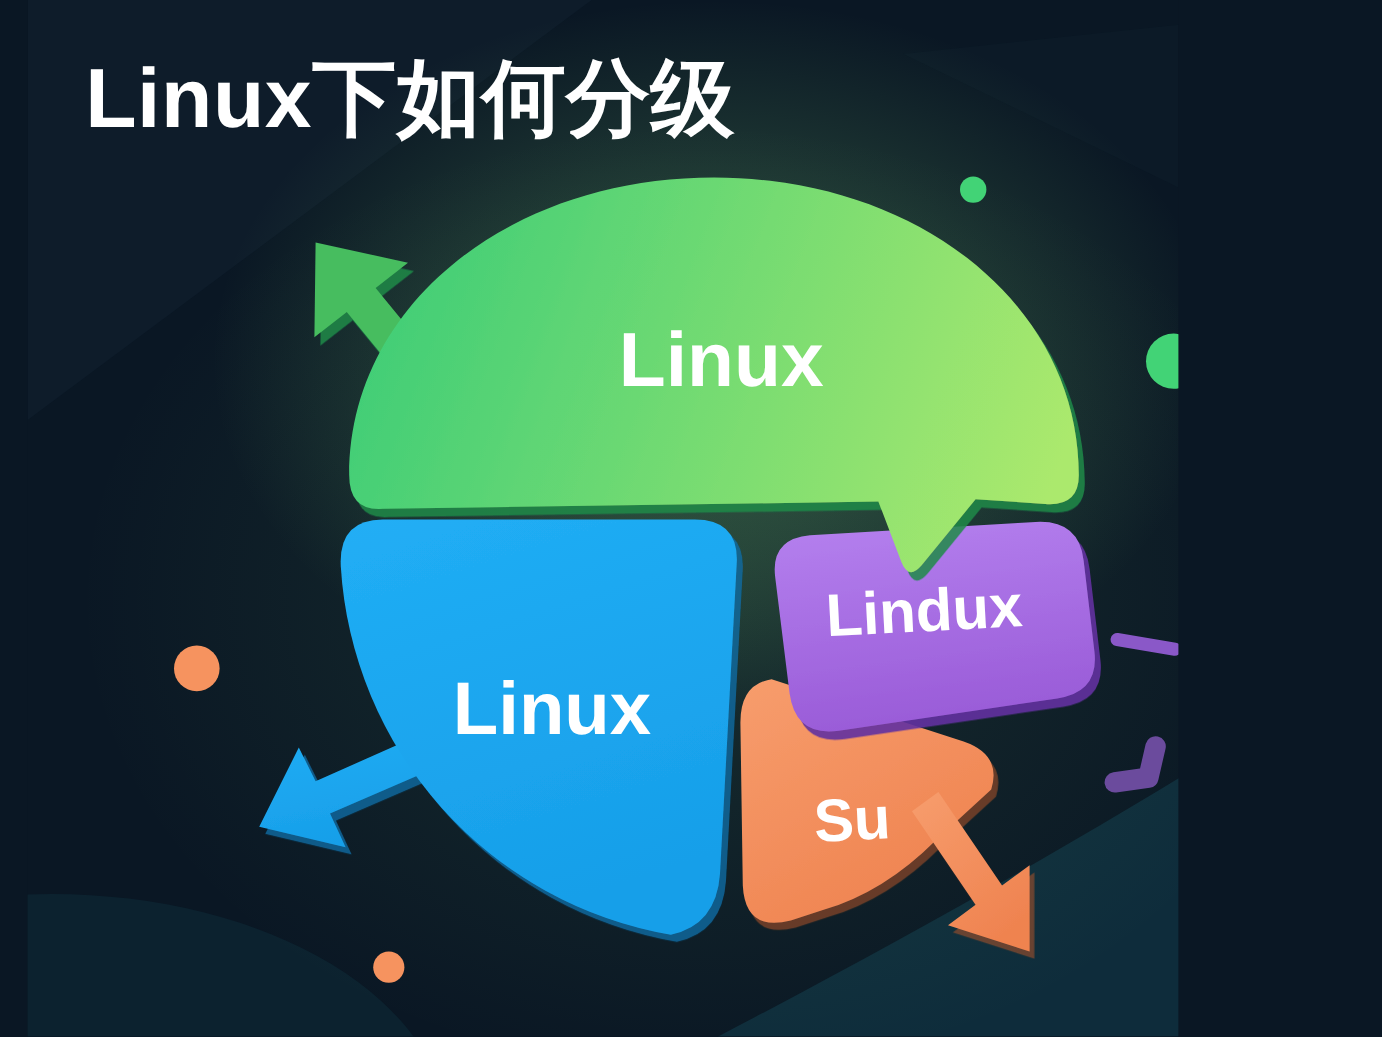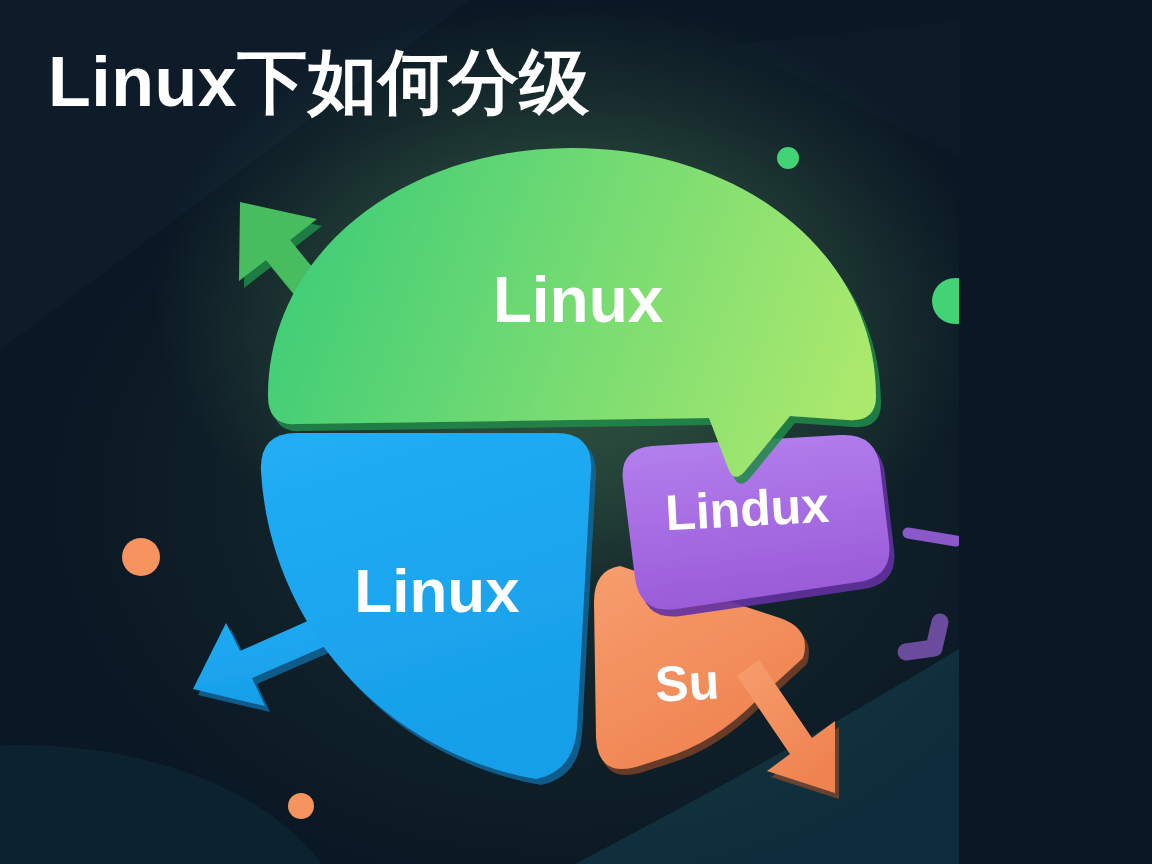--- a/index.html
+++ b/index.html
@@ -1,16 +1,16 @@
 <!DOCTYPE html>
 <html><head>
 <meta charset="utf-8">
 <style>
   html,body{margin:0;padding:0;background:#0a1724;}
-  .stage{width:959px;height:864px;position:relative;background:#0a1724;overflow:hidden;}
+  .stage{width:959px;height:864px;position:relative;background:#0a1724;overflow:hidden;padding-left:23px;}
   svg{display:block;width:1152px;height:864px;}
   text{font-family:"Liberation Sans","DejaVu Sans",sans-serif;font-weight:700;fill:#ffffff;}
   .title{font-size:70px;letter-spacing:0.5px;}
   .lbl-green{font-size:64px;}
   .lbl-blue{font-size:62px;}
   .lbl-purple{font-size:50px;}
   .lbl-orange{font-size:50px;}
 </style>
 </head>
 <body>

